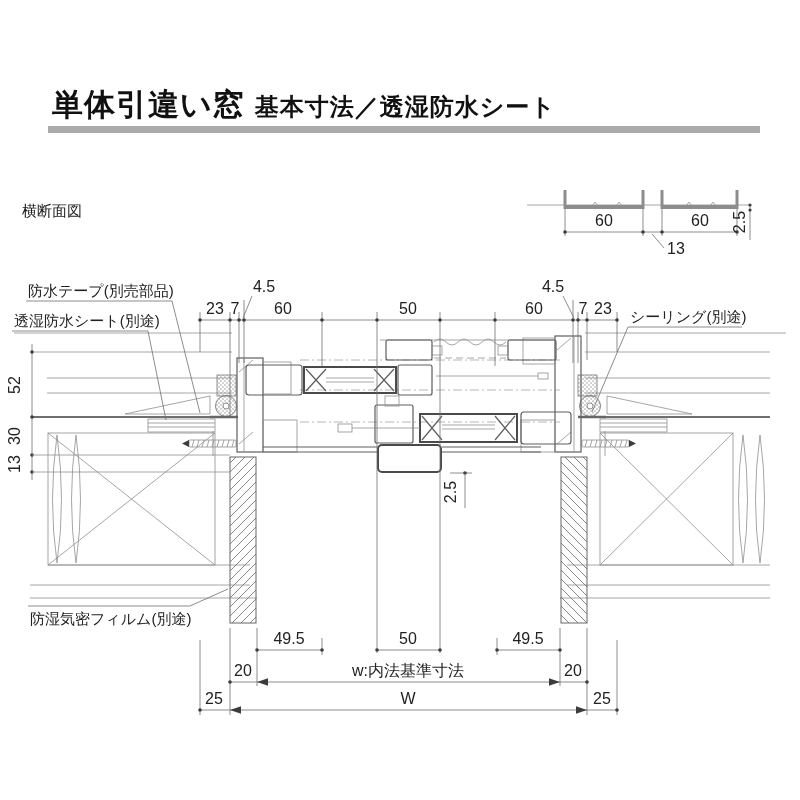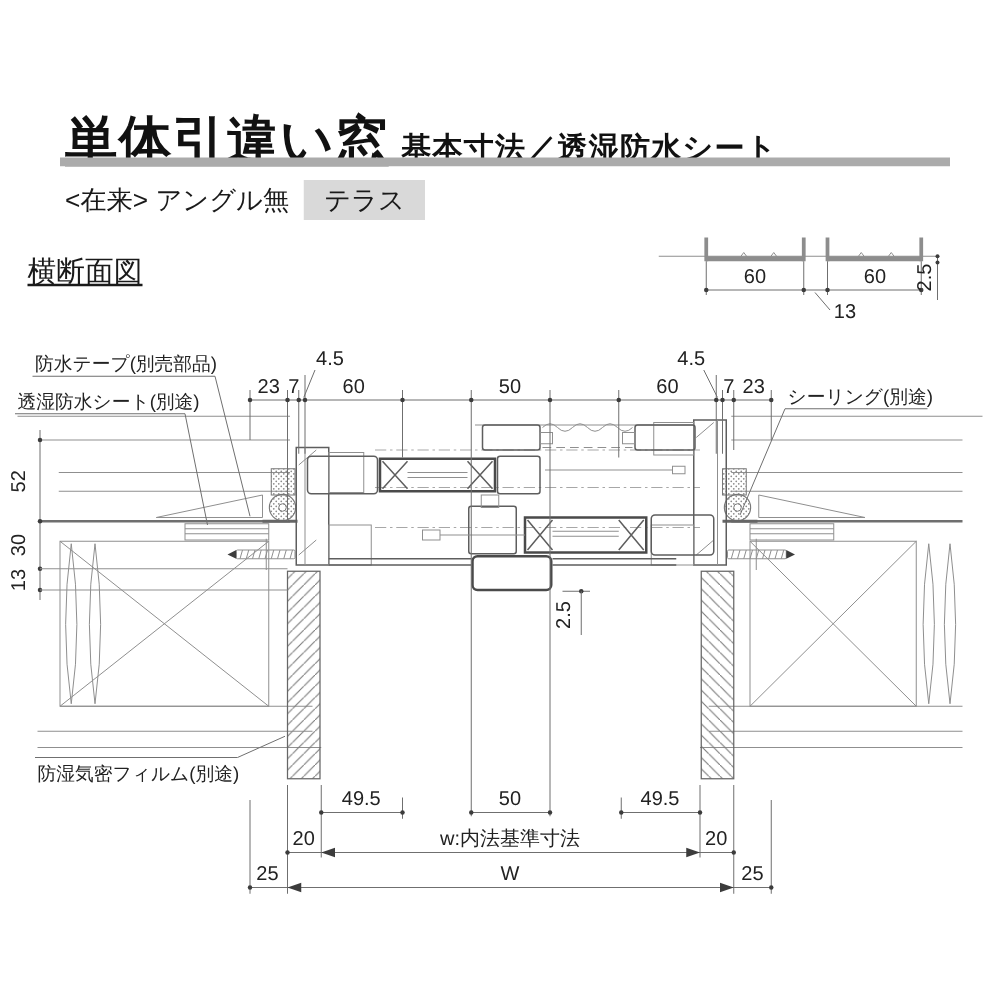--- a/index.html
+++ b/index.html
@@ -1,25 +1,25 @@
 <!DOCTYPE html>
 <html><head>
 <meta charset="utf-8">
 <style>
   html,body{margin:0;padding:0;width:800px;height:800px;background:#fff;overflow:hidden;
     font-family:"Liberation Sans","DejaVu Sans",sans-serif;}
   #page{position:relative;width:800px;height:800px;background:#fff;}
   .abs{position:absolute;}
   #title-row{left:52px;top:84px;white-space:nowrap;color:#111;}
-  #title-main{font-size:42px;font-weight:bold;letter-spacing:1px;text-decoration:underline;}
+  #title-main{font-size:31px;font-weight:bold;letter-spacing:1px;}
   #title-sub{font-size:24px;font-weight:bold;margin-left:10px;letter-spacing:1px;}
   #rule{left:48px;top:126px;width:712px;height:7px;background:#ababab;}
   #subtitle-row{left:52px;top:144px;font-size:21px;color:#1a1a1a;white-space:nowrap;}
   #badge{display:inline-block;background:#d9d9d9;padding:2px 16px;margin-left:12px;color:#1a1a1a;}
-  #section-label{left:22px;top:202px;font-size:23px;color:#1a1a1a;text-decoration:underline;}
+  #section-label{left:22px;top:202px;font-size:15px;color:#1a1a1a;}
   svg{position:absolute;left:0;top:0;}
   .ln{stroke:#5e5e5e;stroke-width:1.2;fill:none}
   .ln2{stroke:#4a4a4a;stroke-width:2;fill:none}
   .thin{stroke:#8f8f8f;stroke-width:.8;fill:none}
   .dim{stroke:#6f6f6f;stroke-width:.8;fill:none}
   .dash{stroke:#9a9a9a;stroke-width:.7;fill:none;stroke-dasharray:9 3 2 3}
   .gbar{stroke:#8d8d8d;fill:none}
   text{font-family:"Liberation Sans","DejaVu Sans",sans-serif;fill:#222}
   .dt{font-size:16px;text-anchor:middle}
   .lbl{font-size:15px}
@@ -28,23 +28,20 @@
 </style>
 </head>
 <body>
 
 <div id="page">
 
   <div class="abs" id="title-row">
     <span id="title-main">単体引違い窓</span><span id="title-sub">基本寸法／透湿防水シート</span>
   </div>
   <div class="abs" id="rule"></div>
-  <div class="abs" id="subtitle-row">
-    <span>&lt;在来&gt; アングル無</span><span id="badge">テラス</span>
-  </div>
   <div class="abs" id="section-label">横断面図</div>
 
   <svg width="800" height="800" viewBox="0 0 800 800">
     <defs>
       <pattern id="dots" width="4" height="4" patternUnits="userSpaceOnUse">
         <circle cx="1" cy="1" r="0.7" fill="#8a8a8a"></circle>
           <circle cx="3" cy="3" r="0.7" fill="#8a8a8a"></circle>
       </pattern>
       <pattern id="hatchA" width="9" height="9" patternUnits="userSpaceOnUse">
         <path d="M0,9 L9,0" stroke="#7a7a7a" stroke-width="0.9"></path>

